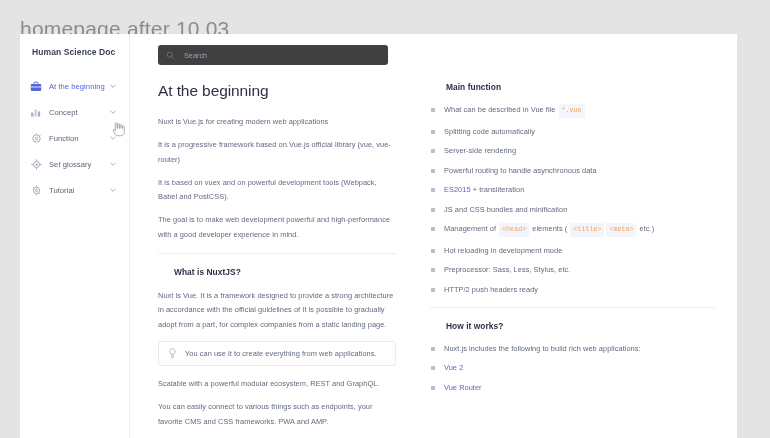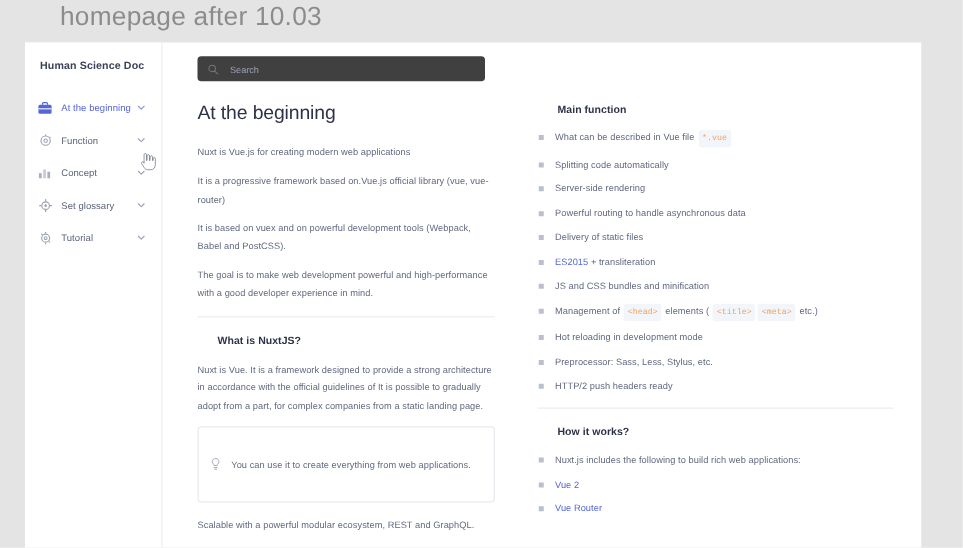--- a/index.html
+++ b/index.html
@@ -6,26 +6,25 @@
   html, body {
     margin: 0; padding: 0;
     width: 770px; height: 438px;
     overflow: hidden;
     background: #e4e4e4;
     font-family: "Liberation Sans", sans-serif;
   }
 
   #page-title {
     position: absolute;
-    left: 20px; top: 2px;
+    left: 20px; top: 17px;
     font-size: 21px;
     color: #8c8c8c;
     letter-spacing: 0.2px;
     white-space: nowrap;
-    margin-left: 28px;
   }
 
   #app-panel {
     position: absolute;
     left: 20px; top: 34px;
     width: 717px; height: 404px;
     background: #ffffff;
     overflow: hidden;
     display: flex;
   }
@@ -135,21 +134,21 @@
   }
   hr.rule {
     border: none;
     border-top: 1px solid #edeef2;
     margin: 11px 0 13px 0;
   }
 
   .callout {
     border: 1px solid #e8eaef;
     border-radius: 3px;
-    padding: 24px 9px;
+    padding: 6px 9px;
     display: flex;
     align-items: center;
     margin: 4px 0 11px 0;
   }
   .callout-icon { width: 9px; height: 11px; margin-right: 8px; flex: 0 0 9px; }
   .callout-icon svg { display: block; }
   .callout-text {
     font-size: 7.4px;
     color: #60697f;
     letter-spacing: 0.05px;
@@ -217,43 +216,43 @@
           </span>
           <span class="nav-label">At the beginning</span>
           <span class="nav-chevron">
             <svg viewBox="0 0 12 12" width="8" height="8">
               <path d="M2.5 4.5L6 8l3.5-3.5" fill="none" stroke="#8b97e0" stroke-width="1.3" stroke-linecap="round" stroke-linejoin="round"></path>
             </svg>
           </span>
         </div>
         <div class="nav-item">
           <span class="nav-icon">
+            <svg viewBox="0 0 16 14" width="12" height="11">
+              <rect x="1.5" y="7" width="3" height="5.5" fill="#aab0c4"></rect>
+              <rect x="6" y="3" width="3" height="9.5" fill="#c8cdda"></rect>
+              <rect x="10.5" y="5.5" width="3" height="7" fill="#aab0c4"></rect>
+            </svg>
+          </span>
+          <span class="nav-label">Concept</span>
+          <span class="nav-chevron">
+            <svg viewBox="0 0 12 12" width="8" height="8">
+              <path d="M2.5 4.5L6 8l3.5-3.5" fill="none" stroke="#9aa1b4" stroke-width="1.3" stroke-linecap="round" stroke-linejoin="round"></path>
+            </svg>
+          </span>
+        </div>
+        <div class="nav-item">
+          <span class="nav-icon">
             <svg viewBox="0 0 16 16" width="11" height="11">
               <circle cx="8" cy="8" r="5.4" fill="none" stroke="#9aa1b4" stroke-width="1.3"></circle>
               <circle cx="8" cy="8" r="2" fill="none" stroke="#9aa1b4" stroke-width="1.2"></circle>
               <line x1="8" y1="0.8" x2="8" y2="2.6" stroke="#9aa1b4" stroke-width="1.3"></line>
               <line x1="13.6" y1="3.6" x2="12.4" y2="4.8" stroke="#9aa1b4" stroke-width="1.3"></line>
             </svg>
           </span>
           <span class="nav-label">Function</span>
-          <span class="nav-chevron">
-            <svg viewBox="0 0 12 12" width="8" height="8">
-              <path d="M2.5 4.5L6 8l3.5-3.5" fill="none" stroke="#9aa1b4" stroke-width="1.3" stroke-linecap="round" stroke-linejoin="round"></path>
-            </svg>
-          </span>
-        </div>
-        <div class="nav-item">
-          <span class="nav-icon">
-            <svg viewBox="0 0 16 14" width="12" height="11">
-              <rect x="1.5" y="7" width="3" height="5.5" fill="#aab0c4"></rect>
-              <rect x="6" y="3" width="3" height="9.5" fill="#c8cdda"></rect>
-              <rect x="10.5" y="5.5" width="3" height="7" fill="#aab0c4"></rect>
-            </svg>
-          </span>
-          <span class="nav-label">Concept</span>
           <span class="nav-chevron">
             <svg viewBox="0 0 12 12" width="8" height="8">
               <path d="M2.5 4.5L6 8l3.5-3.5" fill="none" stroke="#9aa1b4" stroke-width="1.3" stroke-linecap="round" stroke-linejoin="round"></path>
             </svg>
           </span>
         </div>
         <div class="nav-item">
           <span class="nav-icon">
             <svg viewBox="0 0 16 16" width="11" height="11">
               <circle cx="8" cy="8" r="4.4" fill="none" stroke="#9aa1b4" stroke-width="1.3"></circle>
@@ -339,21 +338,20 @@
           </div>
       </div>
 
       <div id="col-right">
         <h2 class="sec-title">Main function</h2>
         <ul class="feat" id="main-function-list">
             <li><span>What can be described in Vue file </span><span class="code-badge">*.vue</span></li>
             <li><span>Splitting code automatically</span></li>
             <li><span>Server-side rendering</span></li>
             <li><span>Powerful routing to handle asynchronous data</span></li>
-            <li><span>Delivery of static files</span></li>
             <li><a class="link" href="#">ES2015</a><span> + transliteration</span></li>
             <li><span>JS and CSS bundles and minification</span></li>
             <li><span>Management of </span><span class="code-badge">&lt;head&gt;</span><span> elements ( </span><span class="code-badge">&lt;title&gt;</span><span class="code-badge">&lt;meta&gt;</span><span> etc.)</span></li>
             <li><span>Hot reloading in development mode</span></li>
             <li><span>Preprocessor: Sass, Less, Stylus, etc.</span></li>
             <li><span>HTTP/2 push headers ready</span></li>
           </ul>
         <hr class="rule">
         <h2 class="sec-title">How it works?</h2>
         <ul class="feat" id="how-it-works-list">

